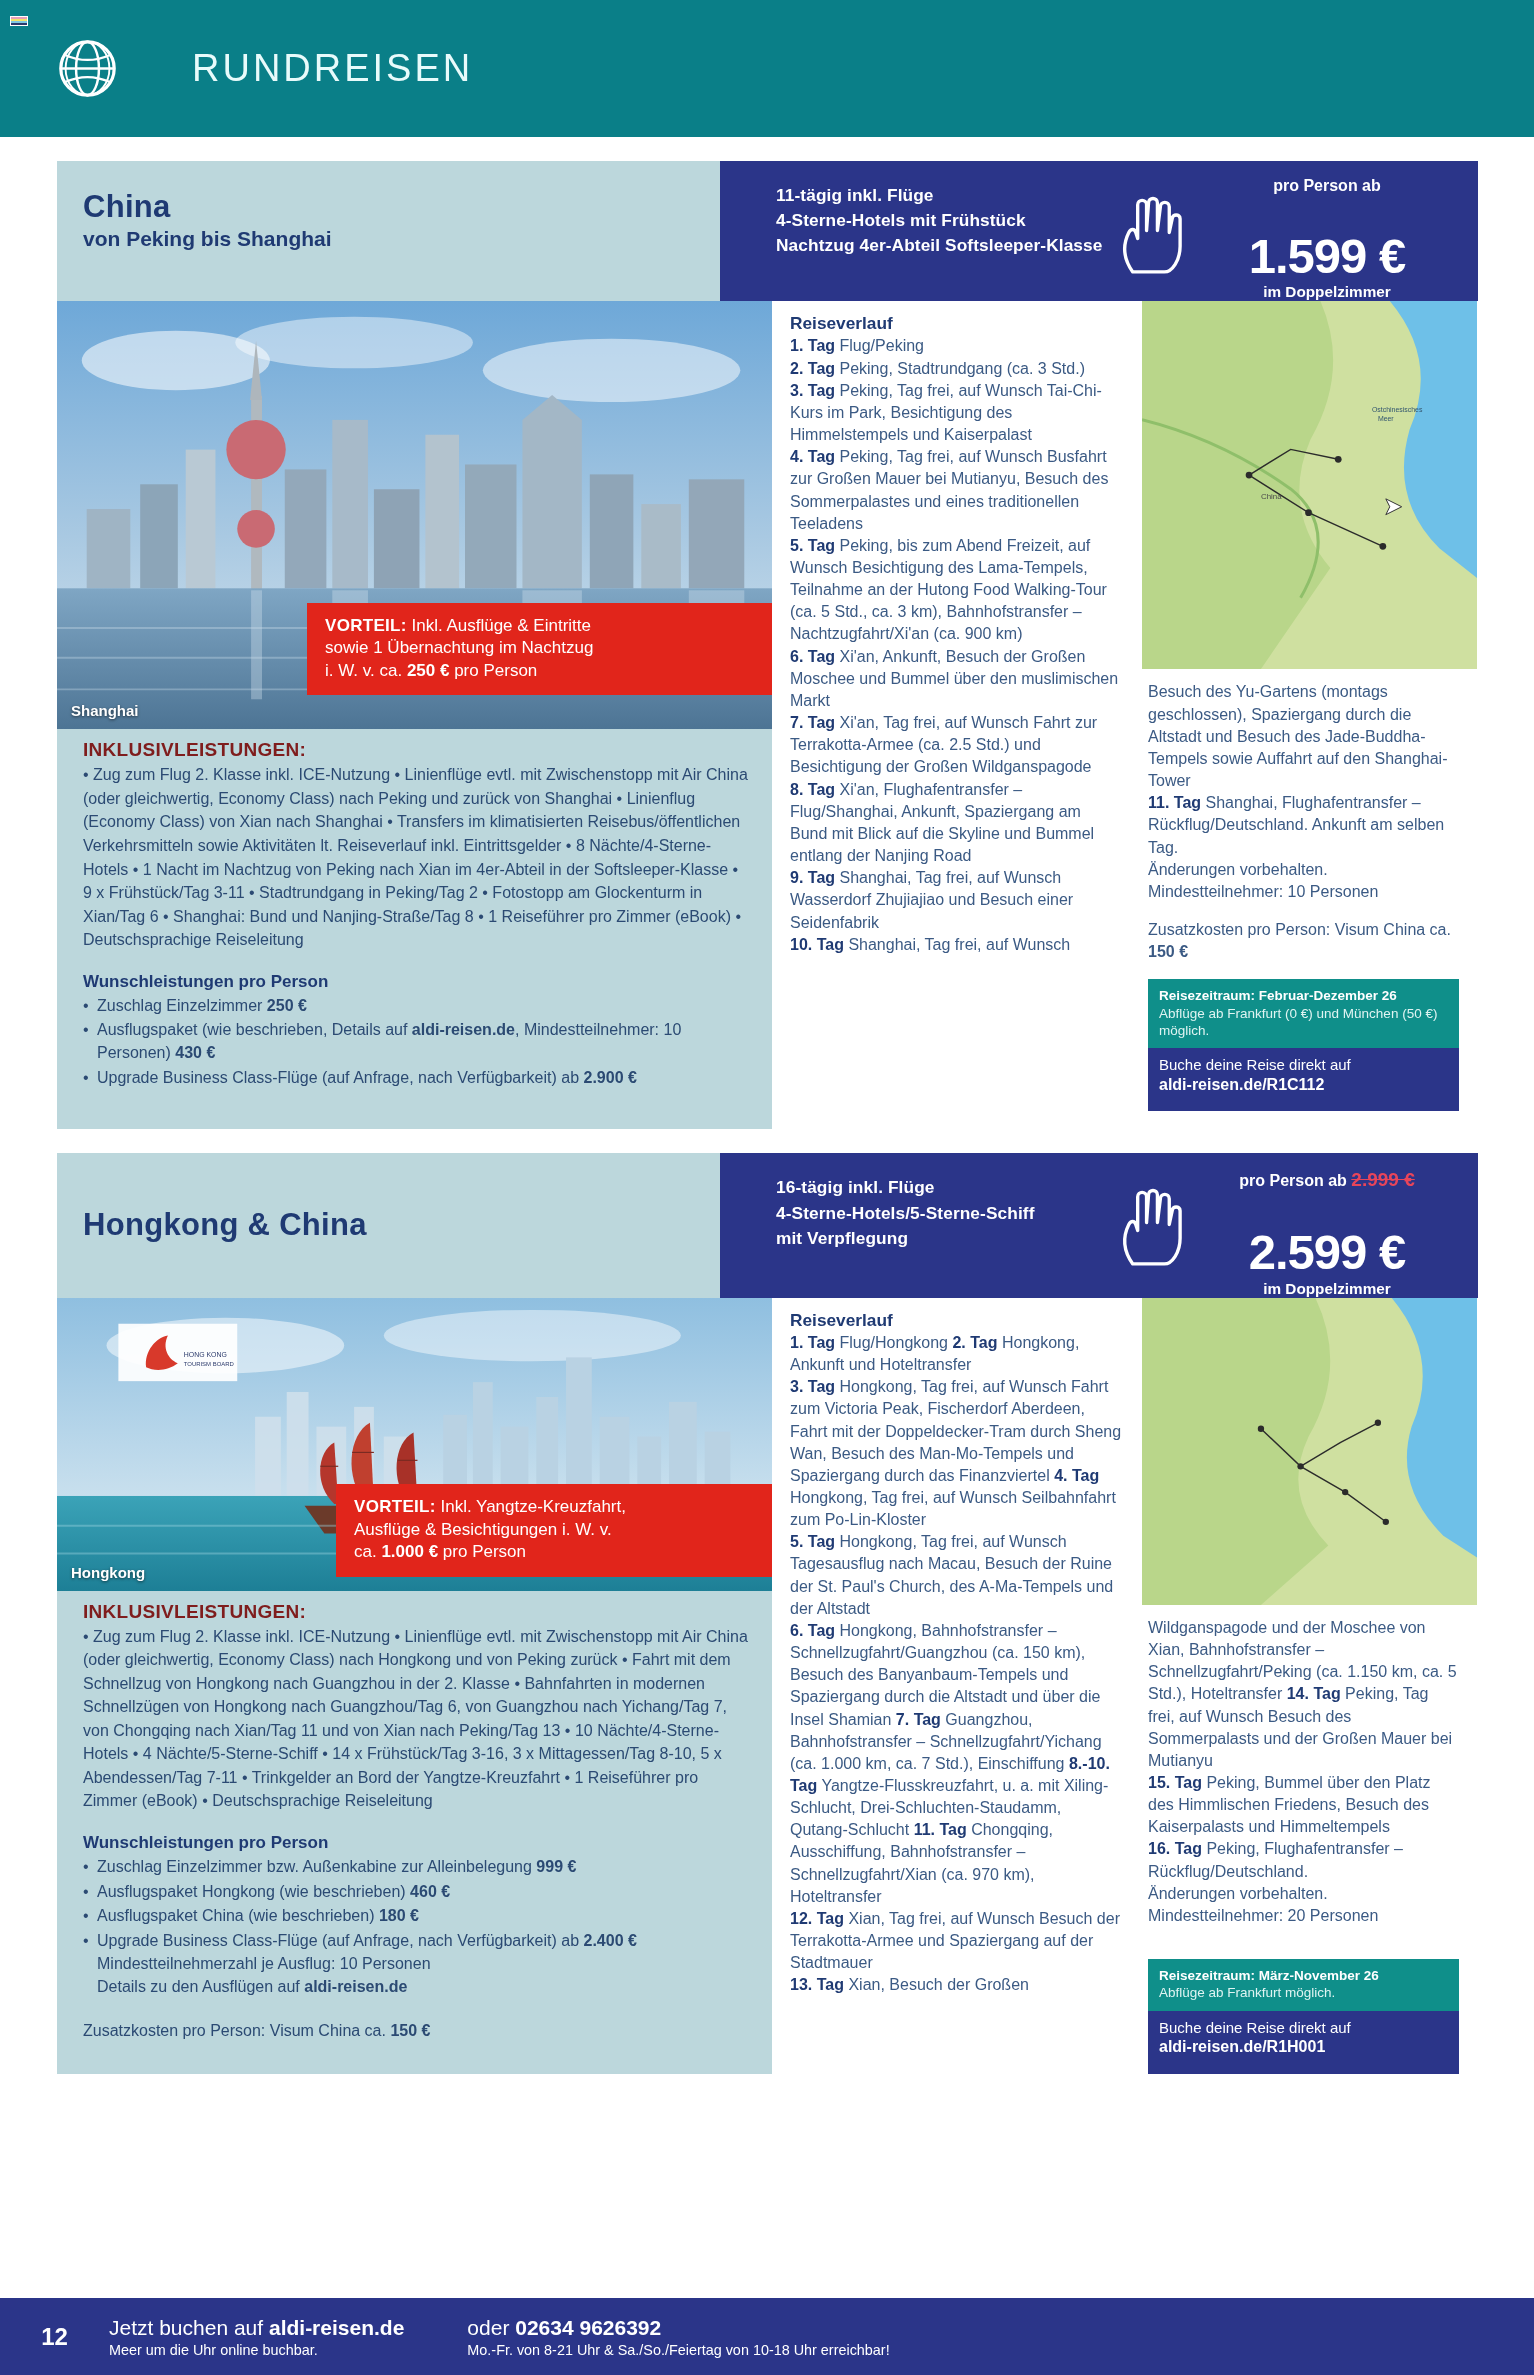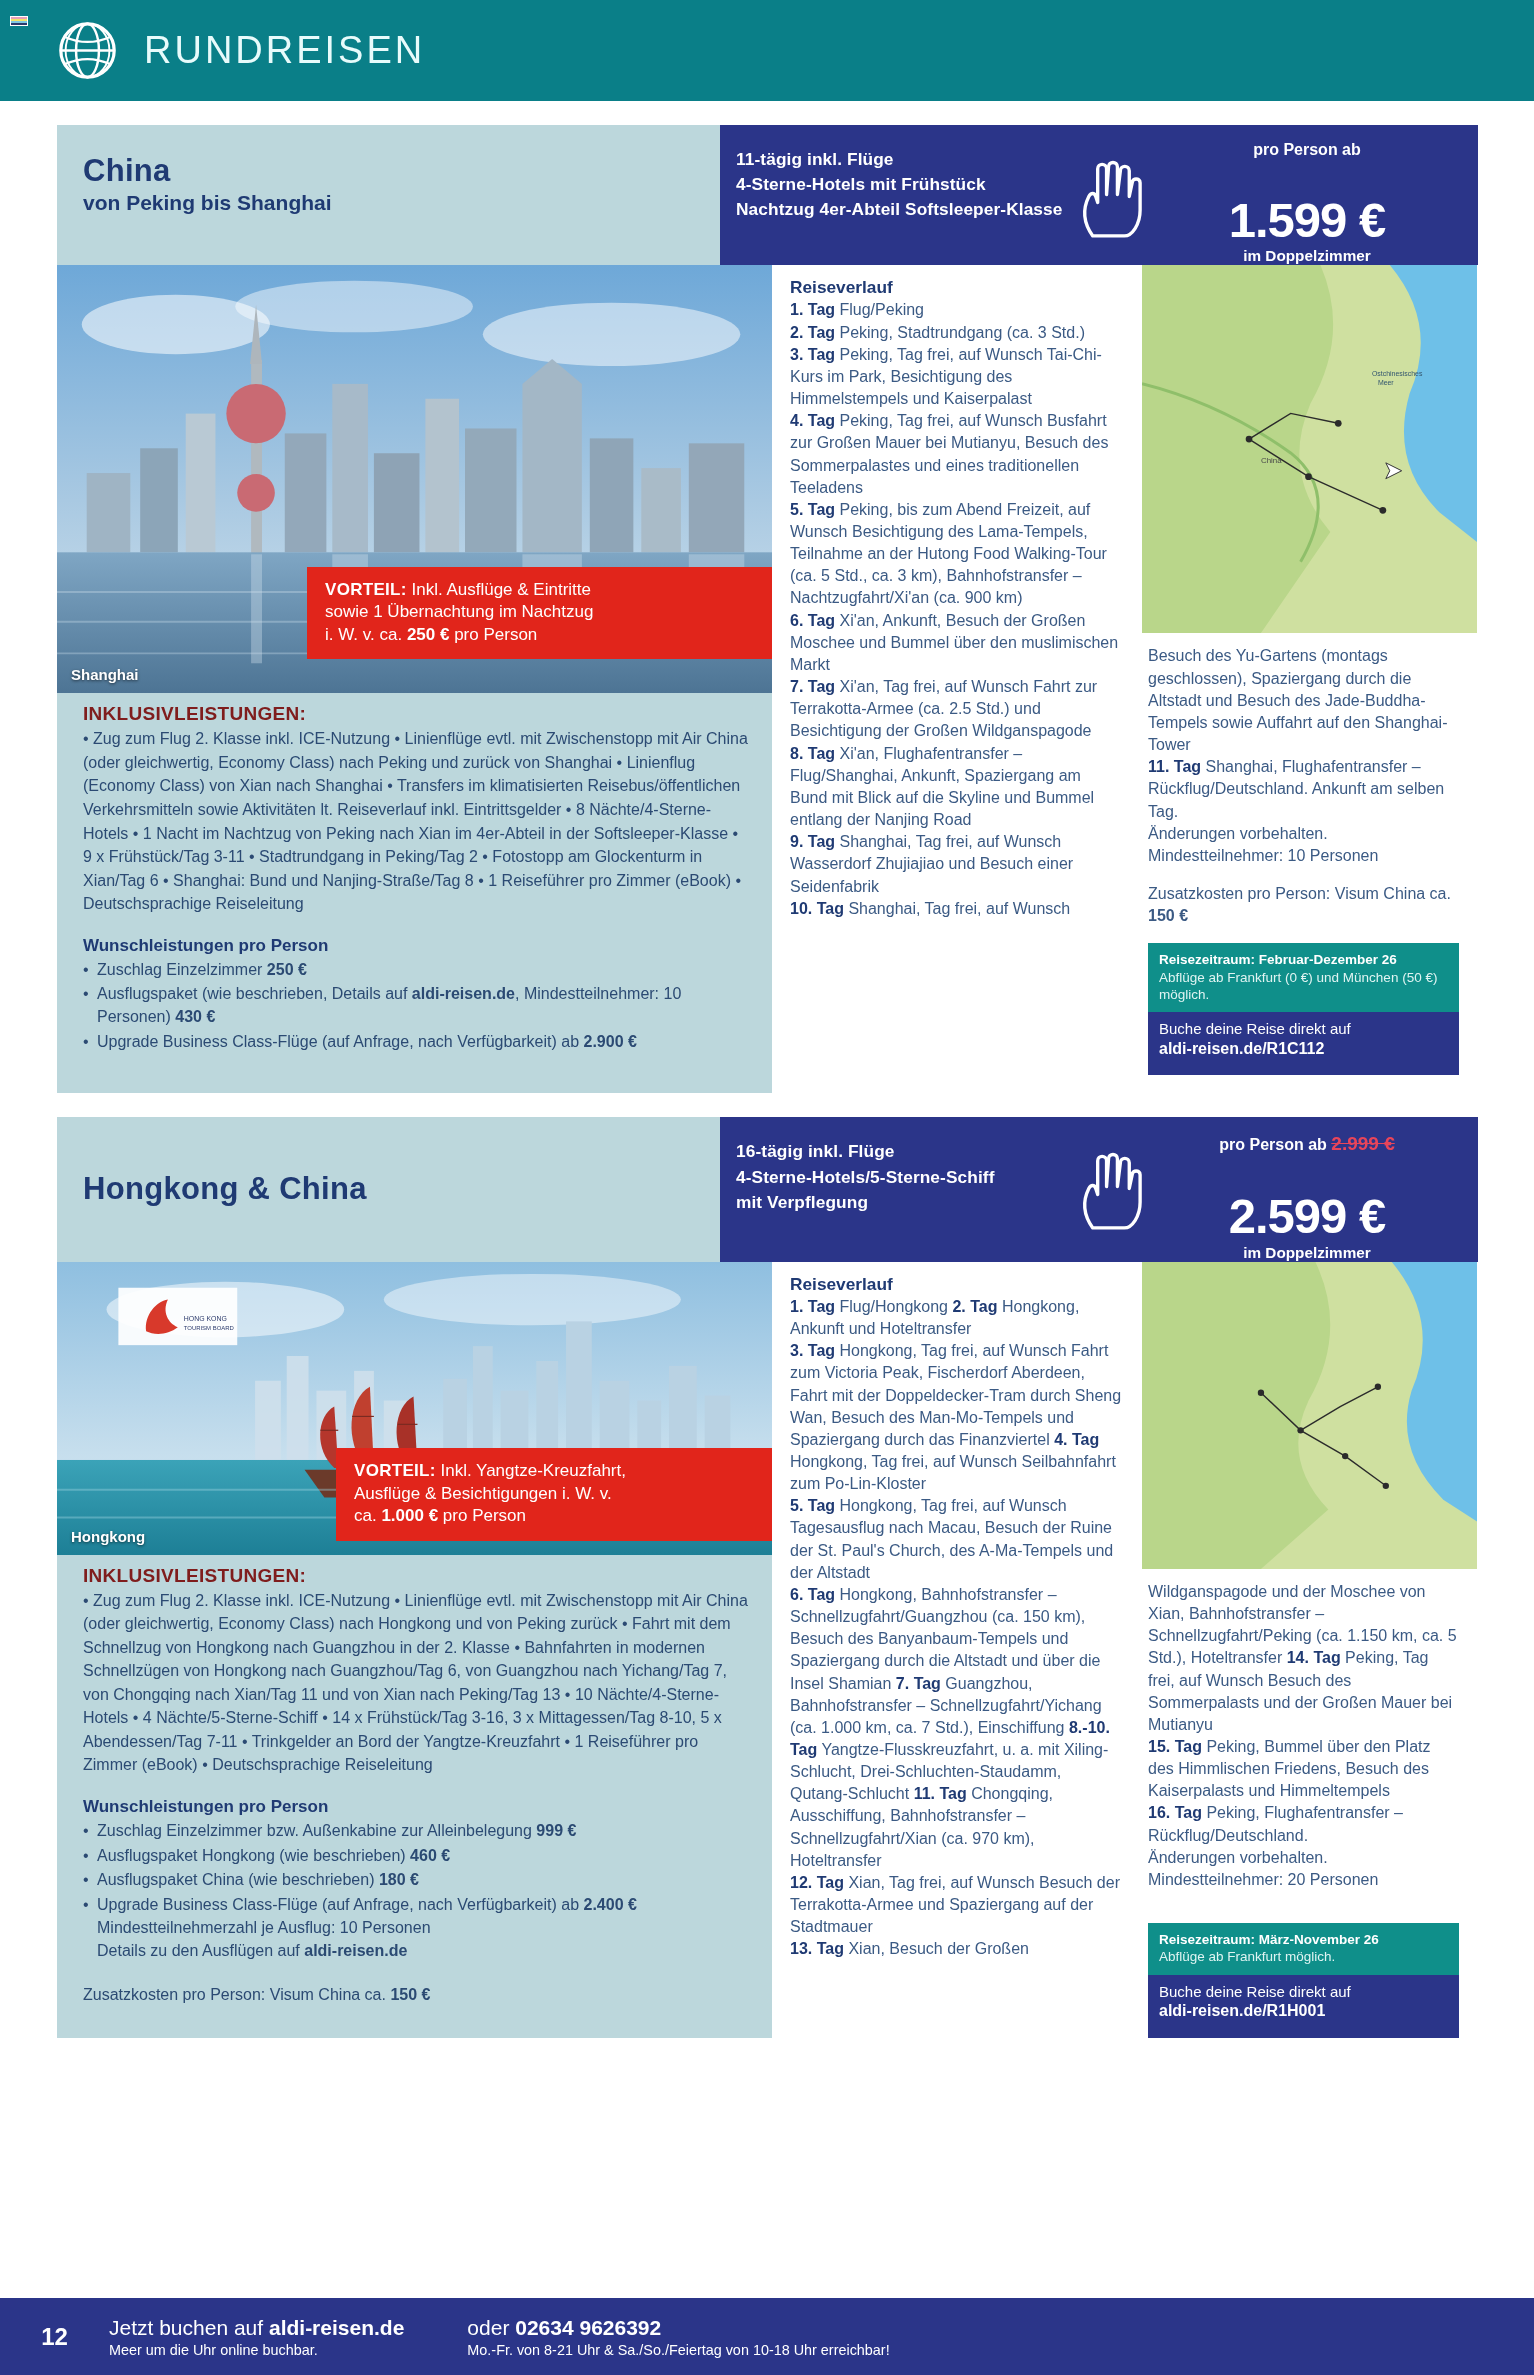--- a/index.html
+++ b/index.html
@@ -7,25 +7,26 @@
     width: 1535px; height: 2375px;
     background: #ffffff;
     font-family: "Liberation Sans", sans-serif;
     color: #2b3a6b;
     overflow: hidden;
     position: relative;
   }
 
   
   .page-header {
-    height: 101px;
+    height: 137px;
     background: #0a7f88;
     display: flex; align-items: center;
     padding-left: 57px;
     position: relative;
+    gap: 48px;
   }
   .color-strip { position:absolute; top:16px; left:10px; width:18px; height:10px;
      background: linear-gradient(to bottom,#e8a0b8 0 25%,#f2e36a 25% 50%,#7ec8e3 50% 75%,#2b3a6b 75% 100%);
      border:1px solid #fff; }
   .globe { width: 61px; height: 61px; flex: 0 0 61px; }
   .header-title {
     color: #e8fbfb; font-size: 38px; font-weight: 400;
     letter-spacing: 3px; margin-left: 26px;
   }
 
@@ -37,21 +38,21 @@
     padding: 28px 0 0 26px; min-height: 107px;
   }
   .title-pane.tall { min-height: 111px; display:flex; flex-direction:column; justify-content:center; padding-top:0;}
   .offer-title { font-size: 31px; font-weight: 700; color: #1f3a73; letter-spacing:0.3px; }
   .offer-subtitle { font-size: 21px; font-weight: 600; color: #1f3a73; margin-top: 2px;}
 
   .blue-pane {
     background: #2b3589; color: #fff;
     display: flex; width: 758px; position: relative;
   }
-  .blue-left { padding: 22px 0 0 16px; width: 416px; }
+  .blue-left { padding: 22px 0 0 16px; width: 416px; margin-left: 40px; }
   .blue-left div { font-size: 17.3px; line-height: 1.45; font-weight: 600; letter-spacing:0.1px;}
   .blue-right { flex: 1; text-align: center; padding-top: 16px; position: relative; }
   .pro-person { font-size: 16px; font-weight: 600; }
   .pro-person .old { color:#e8455a; text-decoration: line-through; font-weight:700; font-size:19px;}
   .price { font-size: 49px; font-weight: 700; line-height: 1.05; letter-spacing:-1px;margin-top:36px;}
   .price-sub { font-size: 15.3px; font-weight: 600; margin-top: 1px;}
 
   .hand-icon { position: absolute; left: -61px; top: 28px; width: 73px; height: 85px; }
 
   

